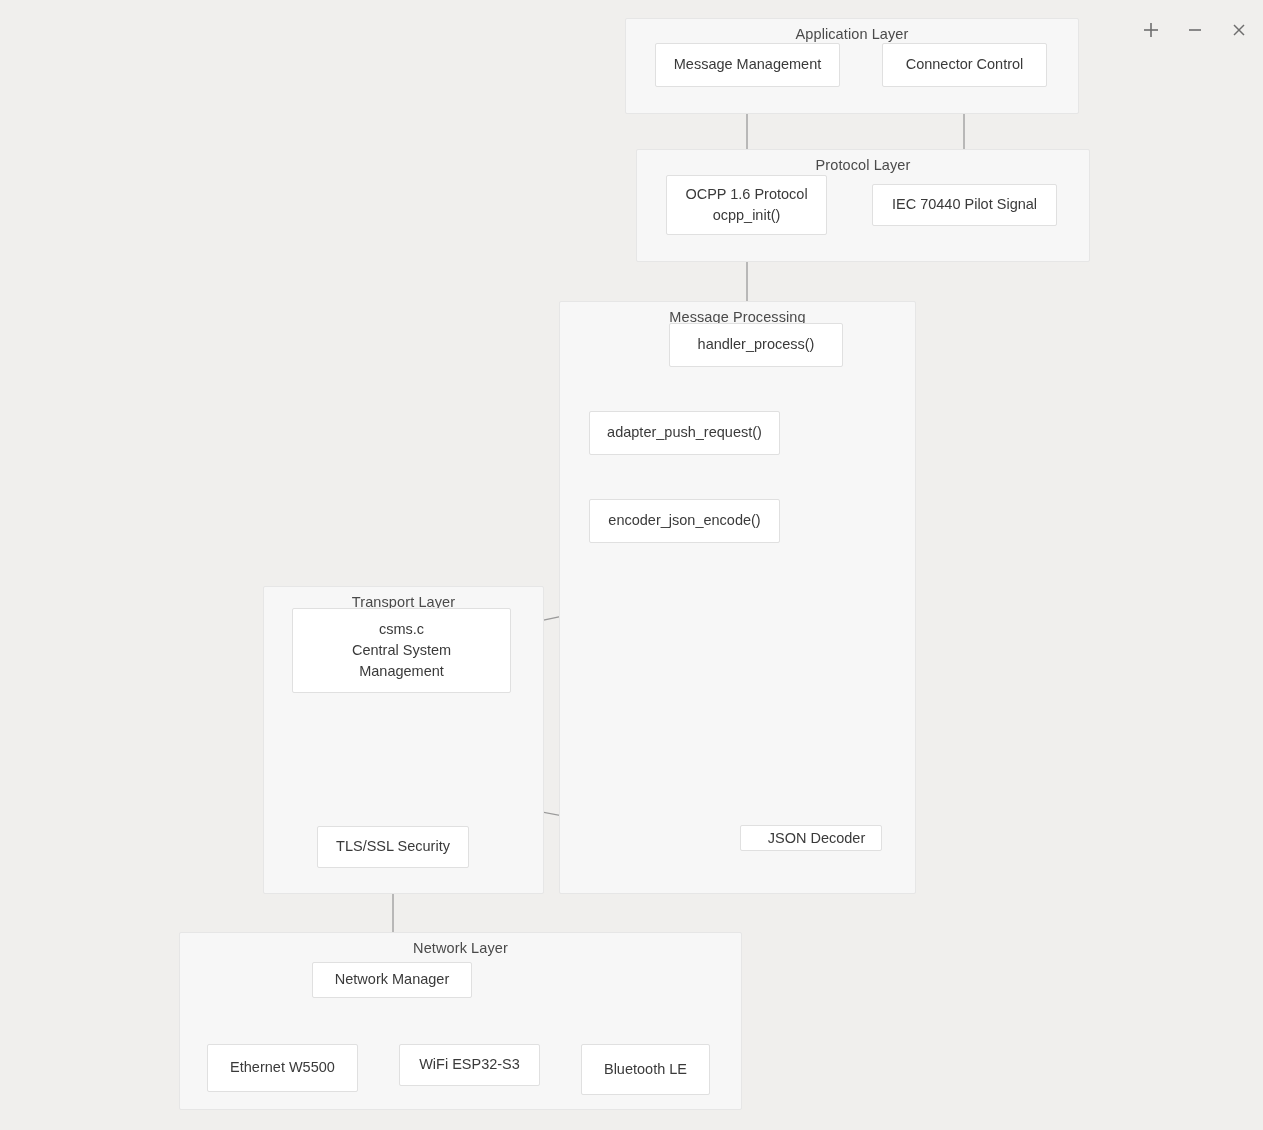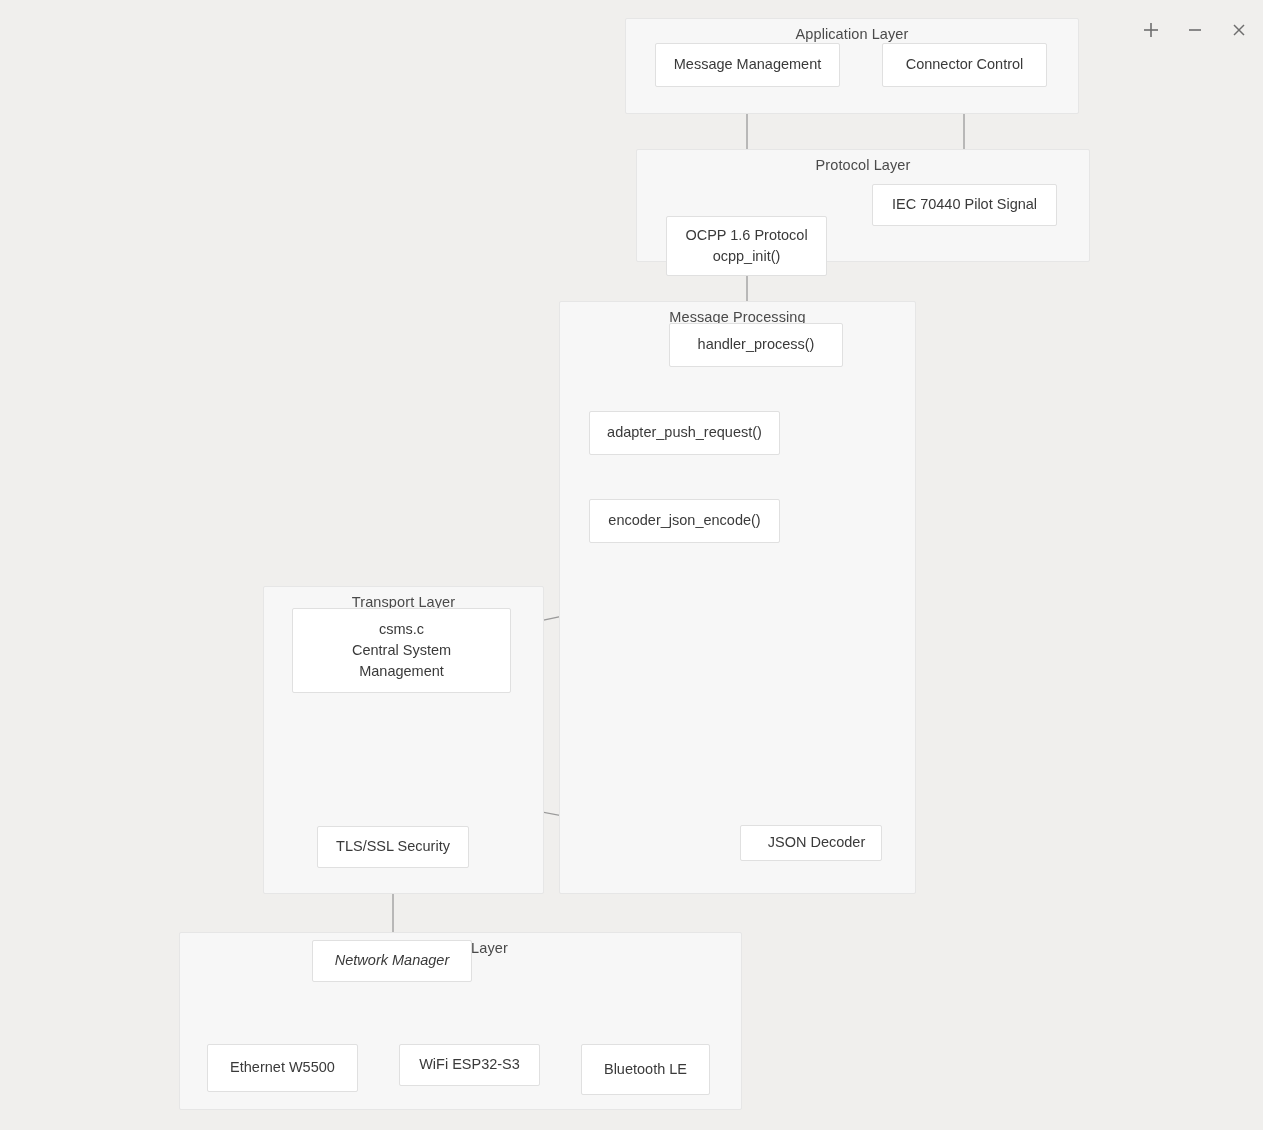--- a/index.html
+++ b/index.html
@@ -98,33 +98,33 @@
   #group-application { left: 625px; top: 18px;  width: 452px; height: 94px; }
   #group-protocol    { left: 636px; top: 149px; width: 452px; height: 111px; }
   #group-message     { left: 559px; top: 301px; width: 355px; height: 591px; }
   #group-transport   { left: 263px; top: 586px; width: 279px; height: 306px; }
   #group-network     { left: 179px; top: 932px; width: 561px; height: 176px; }
 
   
   #node-charger-management { left: 655px; top: 43px;  width: 185px; height: 44px; }
   #node-connector-control  { left: 882px; top: 43px;  width: 165px; height: 44px; }
   
-  #node-ocpp-protocol      { left: 666px; top: 175px; width: 161px; height: 60px; margin-top: 41px; }
+  #node-ocpp-protocol      { left: 666px; top: 175px; width: 161px; height: 60px; }
   #node-iec-pilot          { left: 872px; top: 184px; width: 185px; height: 42px; }
   
   #node-handler-process    { left: 669px; top: 323px; width: 174px; height: 44px; }
   #node-adapter-push       { left: 589px; top: 411px; width: 191px; height: 44px; }
   #node-encoder-json       { left: 589px; top: 499px; width: 191px; height: 44px; }
-  #node-json-decoder       { left: 740px; top: 825px; width: 142px; height: 36px; padding-left: 19px; }
+  #node-json-decoder       { left: 740px; top: 825px; width: 142px; height: 26px; padding-left: 19px; }
   
   #node-csms               { left: 292px; top: 608px; width: 219px; height: 85px; }
   #node-ws-create-server   { left: 322px; top: 738px; width: 160px; height: 42px; }
   #node-tls-ssl            { left: 317px; top: 826px; width: 152px; height: 42px; }
   
-  #node-network-manager    { left: 312px; top: 940px; width: 160px; height: 42px; font-style: italic; }
+  #node-network-manager    { left: 312px; top: 962px; width: 160px; height: 36px; }
   #node-ethernet           { left: 207px; top: 1044px; width: 151px; height: 48px; }
   #node-wifi               { left: 399px; top: 1044px; width: 141px; height: 42px; }
   #node-bluetooth          { left: 581px; top: 1044px; width: 129px; height: 51px; }
 </style>
 </head>
 <body>
 
 <div id="window-controls">
   <div class="wc-btn" title="zoom in">
     <svg width="20" height="20" viewBox="0 0 20 20">

